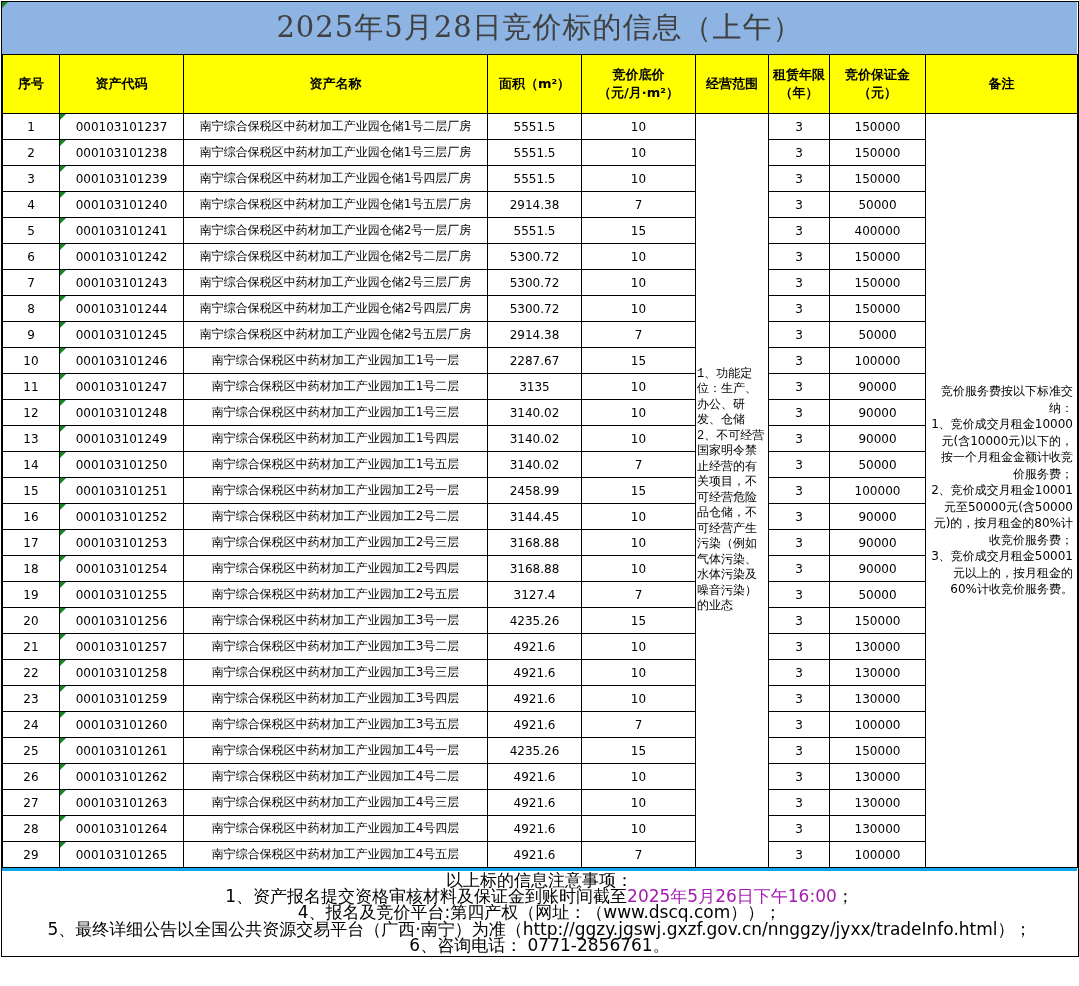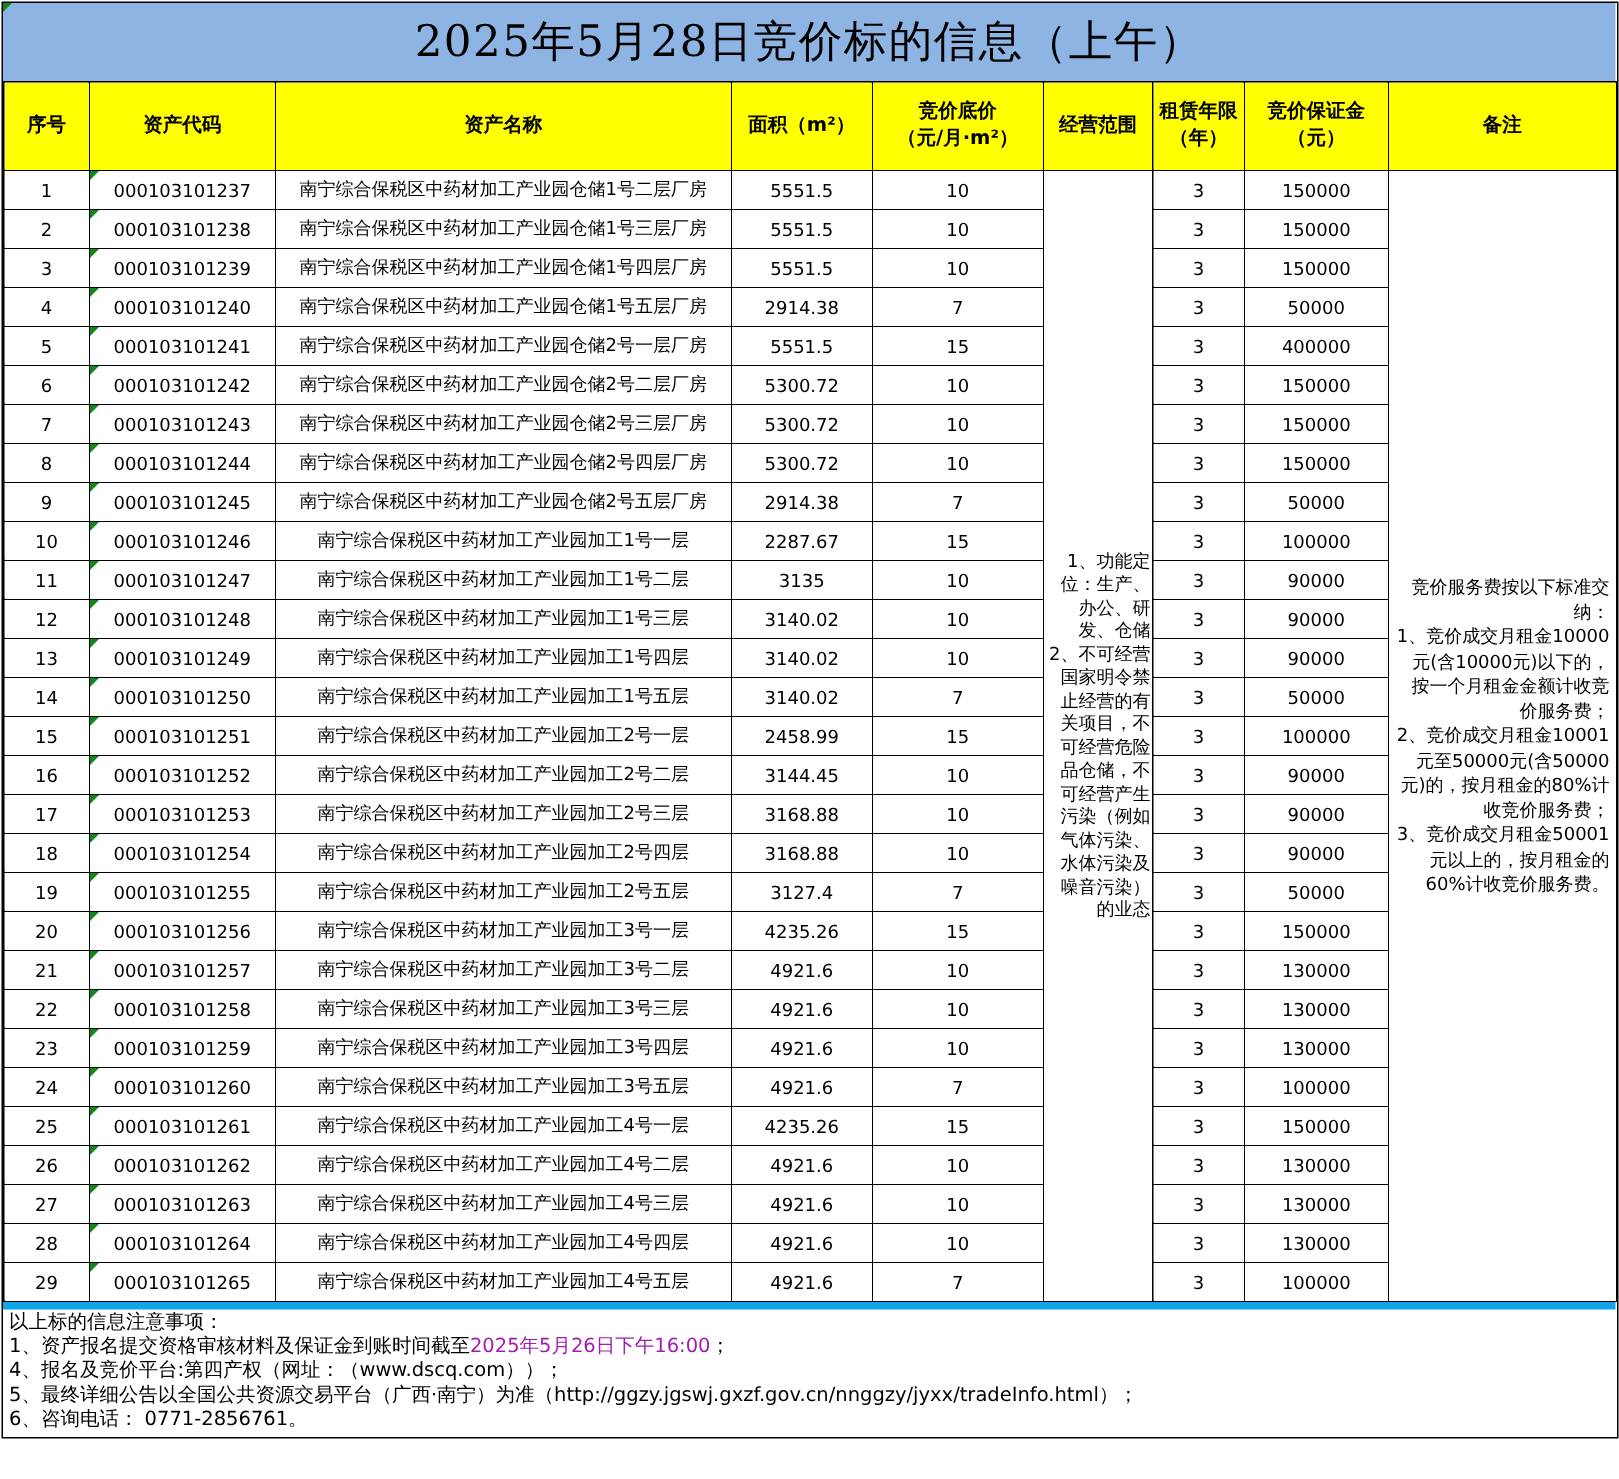--- a/index.html
+++ b/index.html
@@ -15,21 +15,21 @@
     border:1px solid #000;
     background:#fff;
   }
   
   .title-bar{
     position:relative;
     width:1075px;height:52px;
     background:#8DB4E2;
     display:flex;align-items:center;justify-content:center;
     font-family:"DejaVu Serif","Liberation Serif",serif;
-    font-size:29px;color:#000000;letter-spacing:1px;
+    font-size:29px;color:#404040;letter-spacing:1px;
   }
   .green-tri{
     position:absolute;top:0;left:0;width:0;height:0;
     border-top:6px solid #12881c;
     border-right:6px solid transparent;
     pointer-events:none;
   }
   table{
     border-collapse:collapse;
     table-layout:fixed;
@@ -55,42 +55,44 @@
   tbody td{
     font-size:12px;
     height:26px;
     background:#fff;
   }
   td.cell-name{padding:0 4px;}
   td.scope{
     white-space:pre-line;
     font-size:12px;
     line-height:15.5px;
-    text-align:right;
+    text-align:left;
     padding:0 1px;
     vertical-align:middle;
+    font-family:Liberation Mono, monospace;
   }
   td.remark{
     white-space:pre-line;
     font-size:12px;
     line-height:16.5px;
     text-align:right;
     padding:0 4px;
     vertical-align:middle;
   }
   .cell-text{display:inline-block;}
   
   .notes{
     width:1075px;
-    border-top:5px solid #0ea5e9;
+    border-top:3px solid #0ea5e9;
     box-sizing:border-box;
     padding:1px 4px 3px 4px;
-    font-size:13px;
+    font-size:17px;
     line-height:16.2px;
     background:#fff;
+    text-align:center;
   }
   .note-line{white-space:pre-wrap;}
   .red{color:#a21caf;}
 </style>
 </head>
 <body>
 
 <div class="sheet">
 
   <div class="title-bar">

